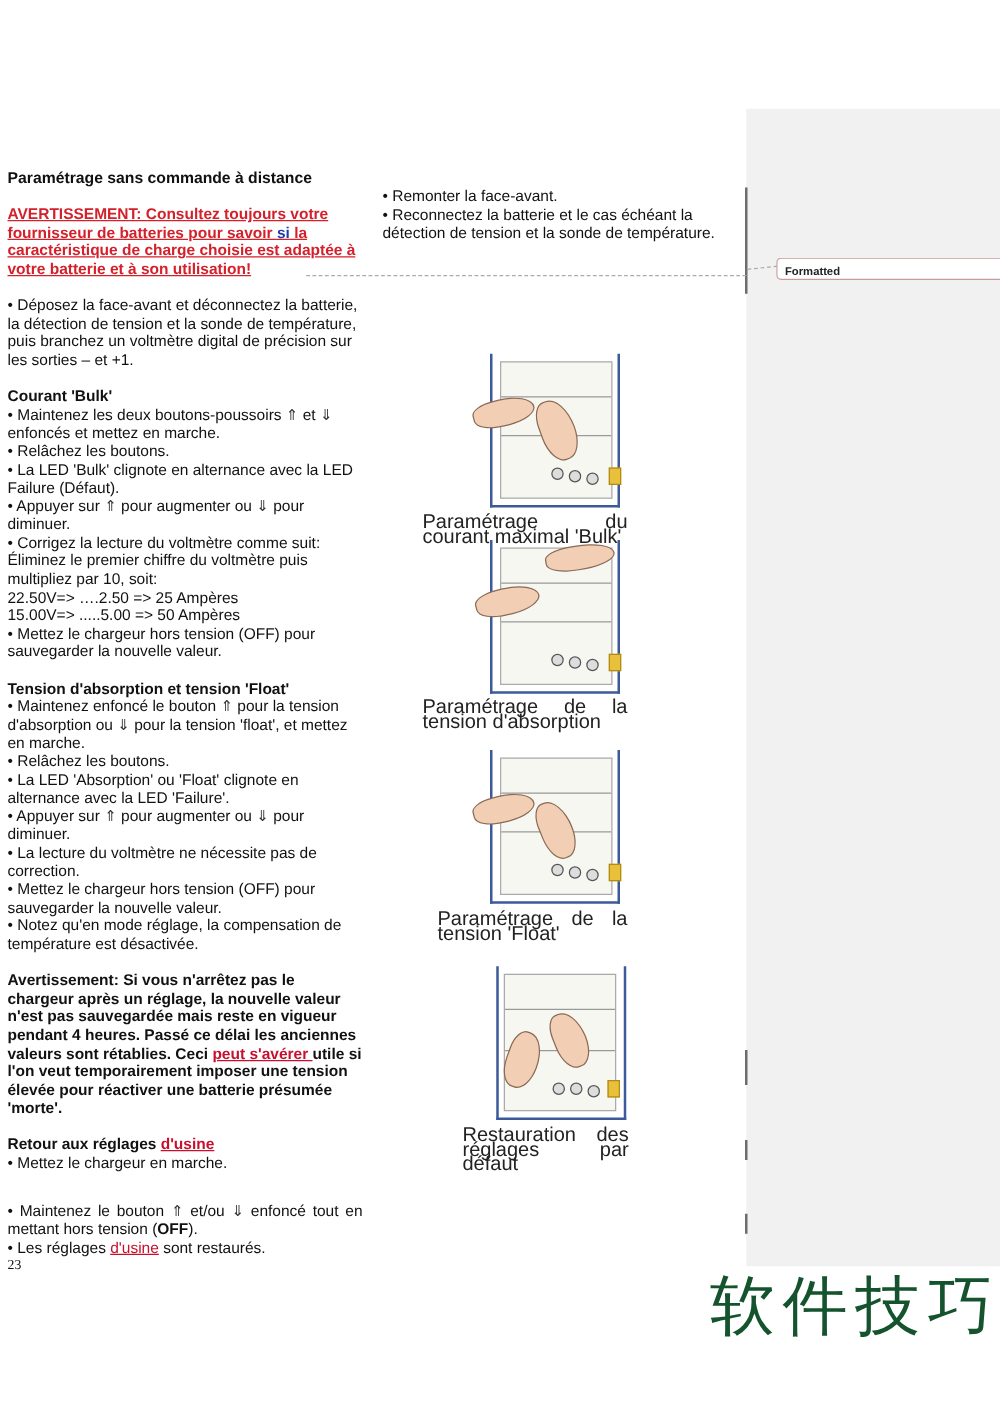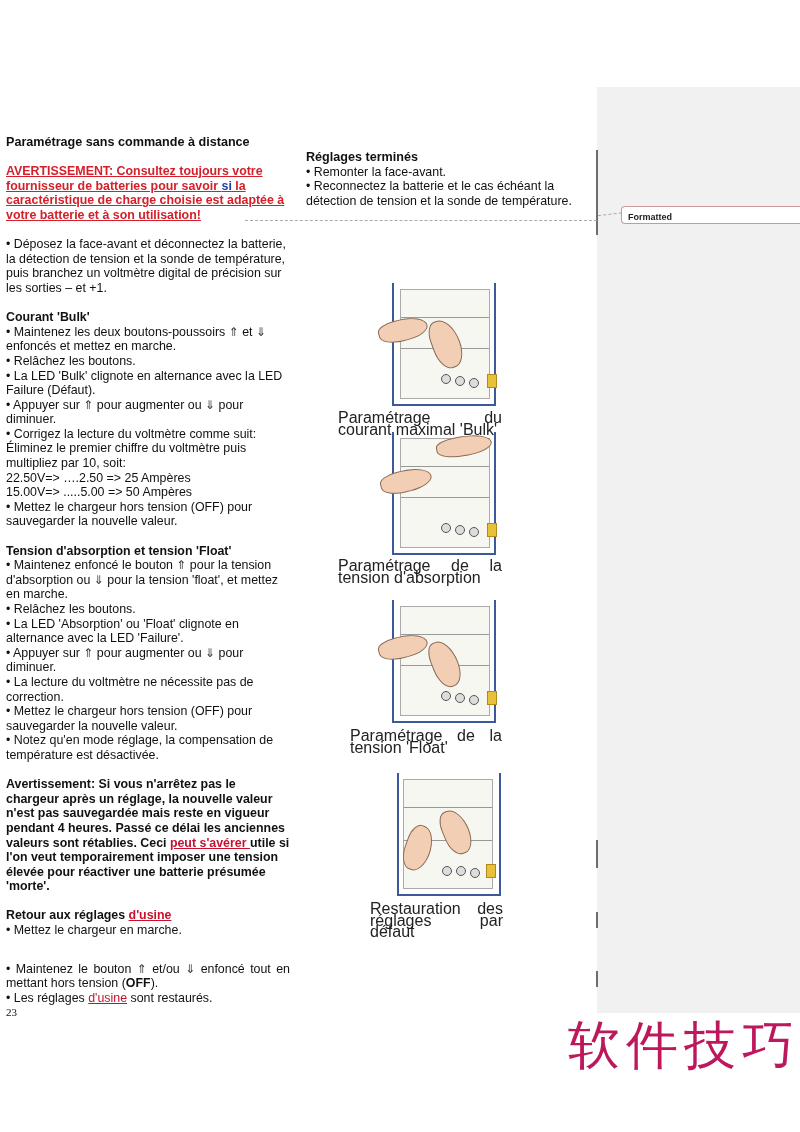--- a/index.html
+++ b/index.html
@@ -30,21 +30,21 @@
   .figure { position: absolute; }
   .fig-frame { position: absolute; border-left: 2px solid #3c5a9a; border-right: 2px solid #3c5a9a; border-bottom: 2px solid #3c5a9a; }
   .fig-frame::before, .fig-frame::after { content: ""; position: absolute; bottom: -2px; width: 0; }
   .fig-panel { position: absolute; background: #f7f7f2; border: 1px solid #aaa; }
   .fig-strip { position: absolute; left: 0; right: 0; height: 1px; background: #999; }
   .hand { position: absolute; background: #f2cfb4; border: 1px solid #8a6a55; border-radius: 40% 60% 50% 50%; }
   .knob { position: absolute; width: 10px; height: 10px; border: 1px solid #555; border-radius: 50%; background: #ddd; }
   .led-yel { position: absolute; width: 12px; height: 14px; background: #e9c03a; border: 1px solid #b08a1a; }
   .caption { position: absolute; font-size: 16px; line-height: 11.5px; color: #222; text-align: justify; text-align-last: left; }
 
-  .watermark { position: absolute; left: 568px; top: 1038px; font-size: 52px; color: #be185d; letter-spacing: 6px; font-family: "DejaVu Sans", sans-serif; }
+  .watermark { position: absolute; left: 568px; top: 1038px; font-size: 52px; color: #14532d; letter-spacing: 6px; font-family: "DejaVu Sans", sans-serif; }
   .page-num { font-family: "Liberation Serif", serif; font-size: 11px; }
 </style>
 </head>
 <body>
 
 <div class="margin-panel"></div>
 <div class="change-bar" style="top:150px;height:85px"></div>
 <div class="change-bar" style="top:840px;height:28px"></div>
 <div class="change-bar" style="top:912px;height:16px"></div>
 <div class="change-bar" style="top:971px;height:16px"></div>
@@ -86,21 +86,20 @@
   <div class="gap"></div>
 
   <div class="h-bold"><span>Retour aux réglages </span><span class="red-u-bold">d'usine</span></div>
   <div>• Mettez le chargeur en marche.</div>
   <div class="just"><span>• Maintenez le bouton </span><span class="arrow">⇑</span><span> et/ou </span><span class="arrow">⇓</span><span> enfoncé tout en mettant hors tension (</span><b>OFF</b><span>).</span></div>
   <div><span>• Les réglages </span><span class="red-u">d'usine</span><span> sont restaurés.</span></div>
   <div class="page-num">23</div>
 </div>
 
 <div class="col-right">
-  <div class="h-italic">Réglages terminés</div>
   <div>• Remonter la face-avant.</div>
   <div>• Reconnectez la batterie et le cas échéant la détection de tension et la sonde de température.</div>
 </div>
 
 <div class="figure" style="left:390px;top:283px;width:110px;height:125px;">
   <div class="fig-frame" style="left:2px;top:0;width:104px;height:123px;"></div>
   <div class="fig-panel" style="left:10px;top:6px;width:90px;height:110px;">
     <div class="fig-strip" style="top:27px"></div>
     <div class="fig-strip" style="top:58px"></div>
     <div class="knob" style="left:40px;top:84px"></div>

